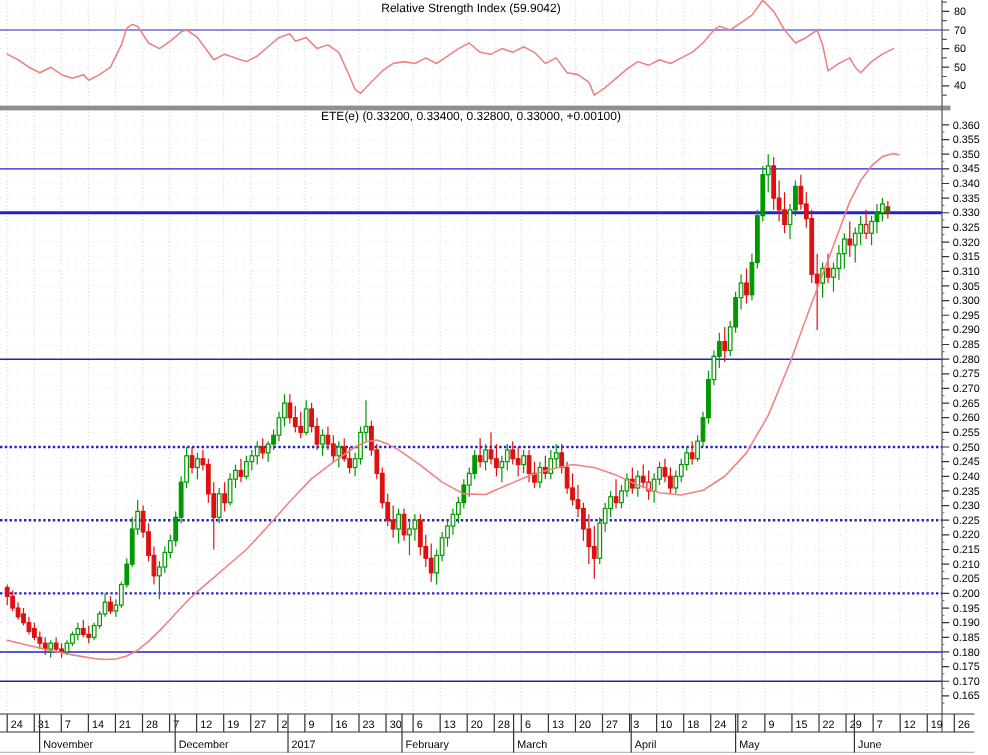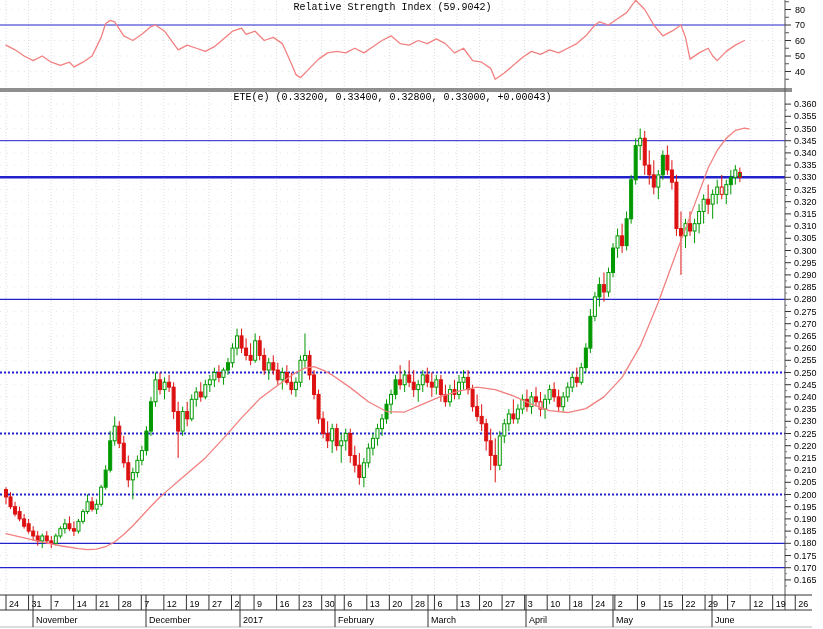--- a/index.html
+++ b/index.html
@@ -11,21 +11,20 @@
     overflow:hidden;
   }
   .panel-title{
     position:absolute;
     left:0;width:785px;
     text-align:center;
     font-size:10px;
     color:#000;
     pointer-events:none;
     white-space:nowrap;
-    font-family:Liberation Mono, monospace;
   }
   #rsi-title{top:2px;}
   #price-title{top:92px;}
   svg{position:absolute;top:0;left:0;}
 </style>
 </head>
 <body>
 
 <div class="chart-window">
   <svg id="chart-svg" width="823" height="629" viewBox="0 0 823 629">
@@ -717,14 +716,14 @@
         <text x="431" y="623" font-size="9" fill="#000000" font-family="&quot;Liberation Sans&quot;, sans-serif" text-anchor="start">March</text>
         <line x1="526" y1="595" x2="526" y2="627" stroke="#333" stroke-width="1"></line>
         <text x="529" y="623" font-size="9" fill="#000000" font-family="&quot;Liberation Sans&quot;, sans-serif" text-anchor="start">April</text>
         <line x1="613" y1="595" x2="613" y2="627" stroke="#333" stroke-width="1"></line>
         <text x="616" y="623" font-size="9" fill="#000000" font-family="&quot;Liberation Sans&quot;, sans-serif" text-anchor="start">May</text>
         <line x1="712" y1="595" x2="712" y2="627" stroke="#333" stroke-width="1"></line>
         <text x="715" y="623" font-size="9" fill="#000000" font-family="&quot;Liberation Sans&quot;, sans-serif" text-anchor="start">June</text>
       </g>
     </svg>
   <div id="rsi-title" class="panel-title">Relative Strength Index (59.9042)</div>
-  <div id="price-title" class="panel-title">ETE(e) (0.33200, 0.33400, 0.32800, 0.33000, +0.00043)</div>
+  <div id="price-title" class="panel-title">ETE(e) (0.33200, 0.33400, 0.32800, 0.33000, +0.00100)</div>
 </div>
 
 </body></html>

